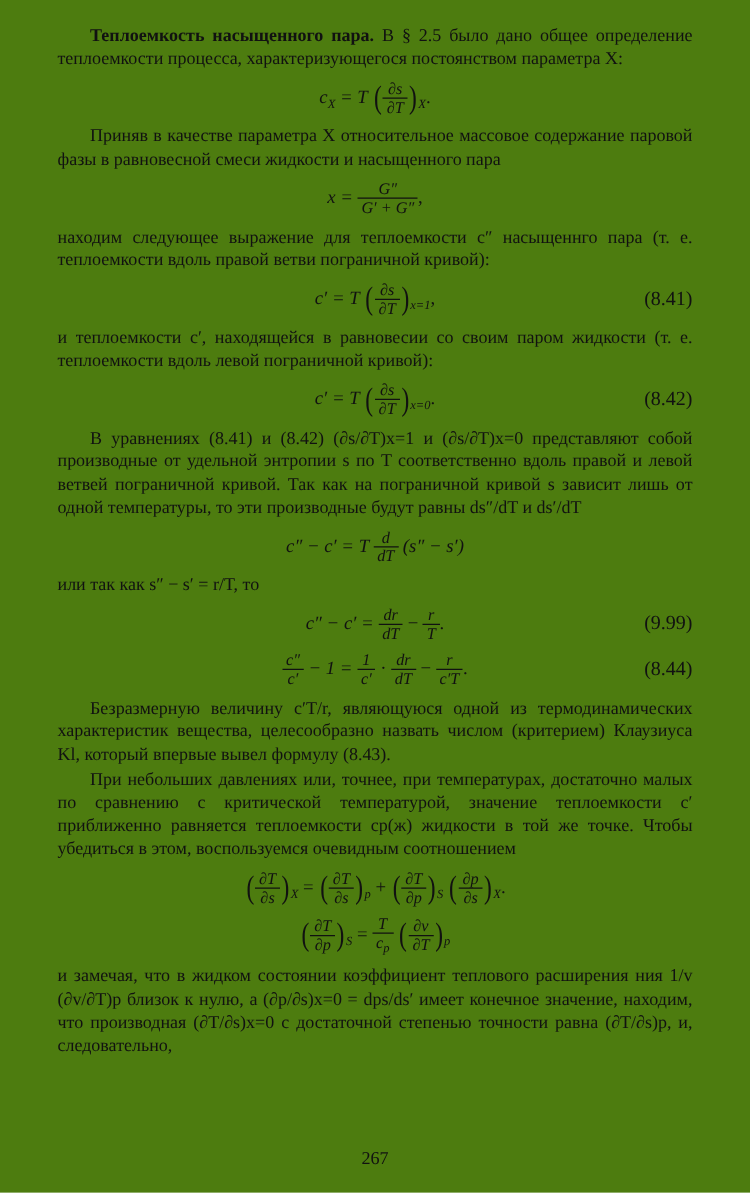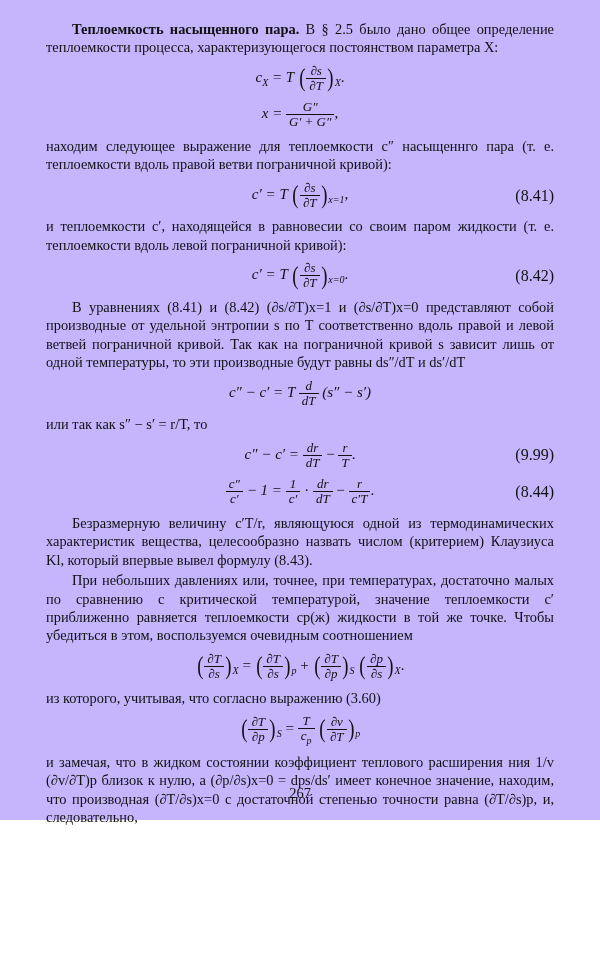--- a/index.html
+++ b/index.html
@@ -10,24 +10,24 @@
     width: 600px;
     height: 954px;
     background: #ffffff;
     font-family: "Liberation Serif", serif;
     color: #111111;
     overflow: hidden;
   }
   .page {
     position: relative;
     width: 600px;
-    height: 820px;
+    height: 954px;
     padding: 0;
     box-sizing: border-box;
-    background: #c4b5fd;
+    background: #4d7c0f;
   }
   .content {
     position: absolute;
     left: 46px;
     top: 20px;
     width: 508px;
   }
   p {
     margin: 0 0 2px 0;
     font-size: 14.4px;
@@ -113,20 +113,21 @@
   <div class="content">
 
     <p class="ind"><span class="bold">Теплоемкость насыщенного пара.</span><span> В § 2.5 было дано общее определение теплоемкости процесса, характеризующегося постоянством параметра X:</span></p>
 
     <div class="formula">
       <span class="mi">c</span><span class="sub">X</span>
       <span class="mi">= T</span>
       <span class="paren">(</span><span class="frac"><span class="num">∂s</span><span class="den">∂T</span></span><span class="paren">)</span><span class="sub">X</span><span class="mo">.</span>
     </div>
 
+    <p class="ind">Приняв в качестве параметра X относительное массовое содержание паровой фазы в равновесной смеси жидкости и насыщенного пара</p>
 
     <div class="formula">
       <span class="mi">x =</span>
       <span class="frac"><span class="num">G″</span><span class="den">G′ + G″</span></span><span class="mo">,</span>
     </div>
 
     <p>находим следующее выражение для теплоемкости c″ насыщеннго пара (т. е. теплоемкости вдоль правой ветви пограничной кривой):</p>
 
     <div class="formula">
       <span class="mi">c′ = T</span>
@@ -180,21 +181,20 @@
 
     <div class="formula">
       <span class="paren">(</span><span class="frac"><span class="num">∂T</span><span class="den">∂s</span></span><span class="paren">)</span><span class="sub">X</span>
       <span class="mo">=</span>
       <span class="paren">(</span><span class="frac"><span class="num">∂T</span><span class="den">∂s</span></span><span class="paren">)</span><span class="sub">p</span>
       <span class="mo">+</span>
       <span class="paren">(</span><span class="frac"><span class="num">∂T</span><span class="den">∂p</span></span><span class="paren">)</span><span class="sub">S</span>
       <span class="paren">(</span><span class="frac"><span class="num">∂p</span><span class="den">∂s</span></span><span class="paren">)</span><span class="sub">X</span><span class="mo">.</span>
     </div>
 
-    <p>из которого, учитывая, что согласно выражению (3.60)</p>
 
     <div class="formula">
       <span class="paren">(</span><span class="frac"><span class="num">∂T</span><span class="den">∂p</span></span><span class="paren">)</span><span class="sub">S</span>
       <span class="mo">=</span>
       <span class="frac"><span class="num">T</span><span class="den"><span>c</span><span class="sub">p</span></span></span>
       <span class="paren">(</span><span class="frac"><span class="num">∂v</span><span class="den">∂T</span></span><span class="paren">)</span><span class="sub">p</span>
     </div>
 
     <p>и замечая, что в жидком состоянии коэффициент теплового расширения ния 1/v (∂v/∂T)p близок к нулю, а (∂p/∂s)x=0 = dps/ds′ имеет конечное значение, находим, что производная (∂T/∂s)x=0 с достаточной степенью точности равна (∂T/∂s)p, и, следовательно,</p>
 

